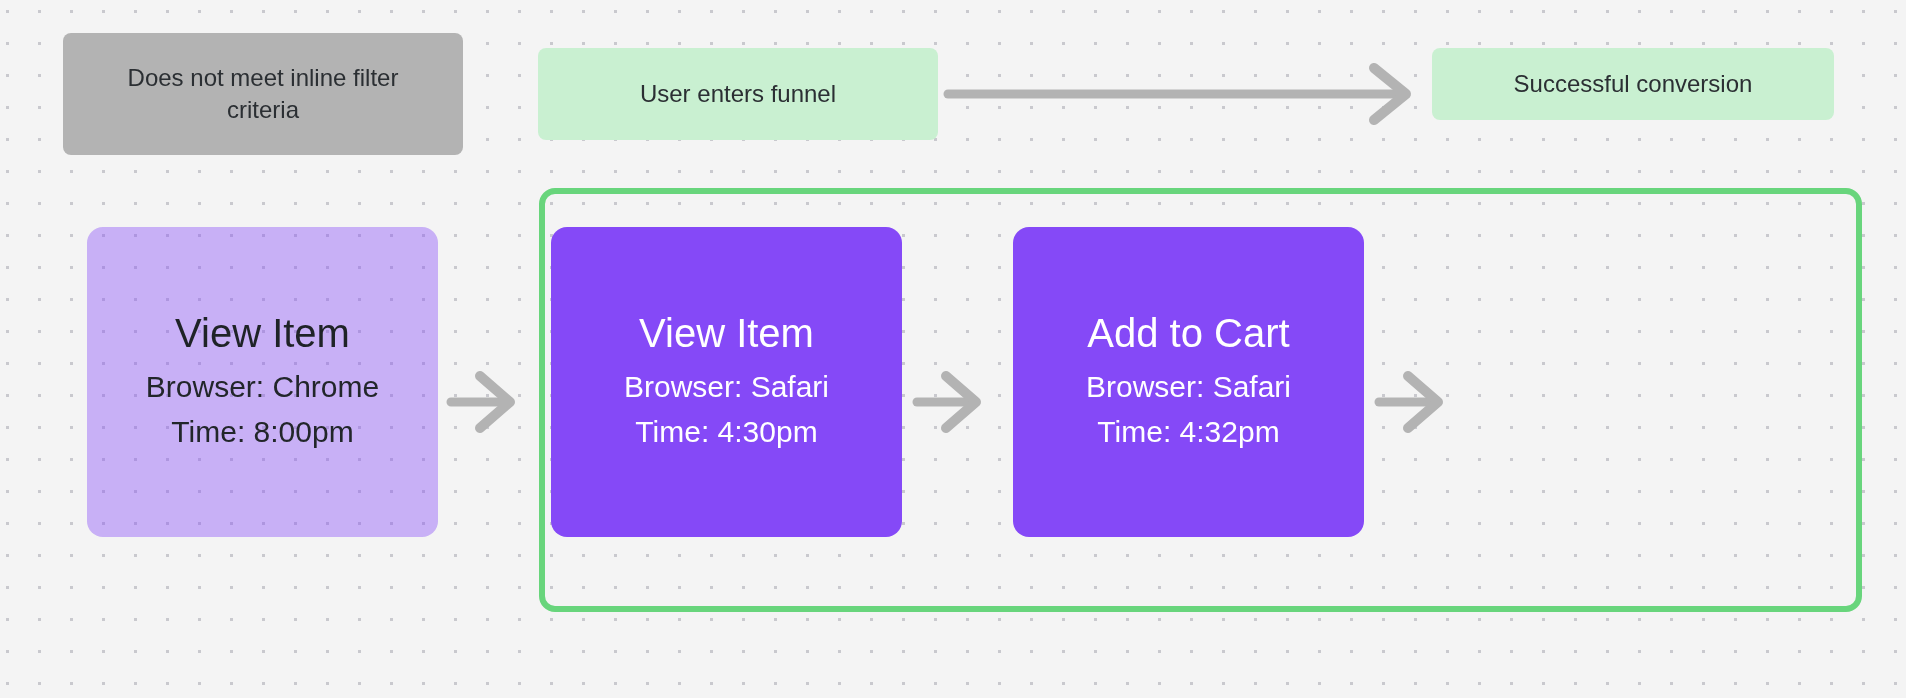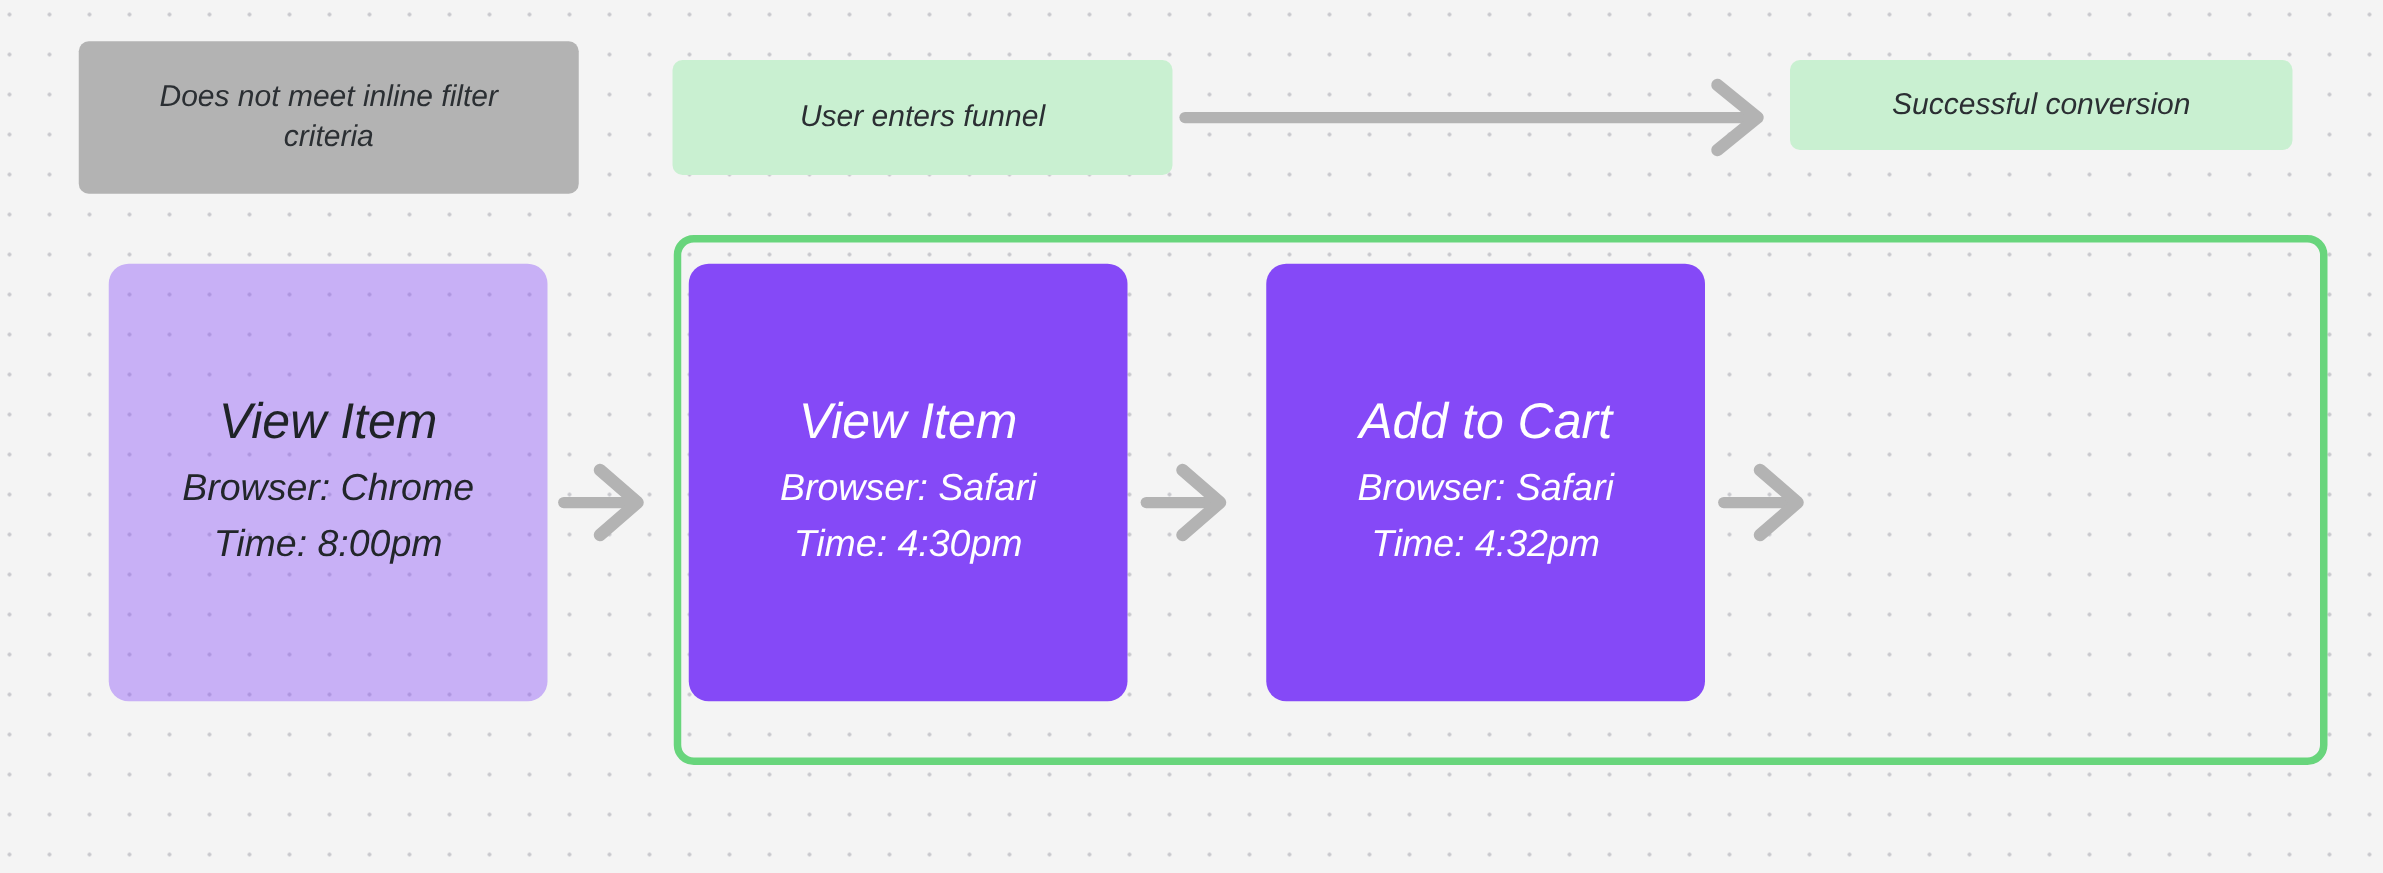--- a/index.html
+++ b/index.html
@@ -15,21 +15,20 @@
     background-color: #f4f4f4;
     background-image: radial-gradient(circle at 1.6px 1.6px, #c9c9ce 1.6px, transparent 1.7px);
     background-size: 32px 32px;
     background-position: 6px 10px;
     position: relative;
   }
 
   .canvas {
     position: absolute;
     inset: 0;
-    font-style: italic;
   }
 
   
   .legend-box {
     position: absolute;
     display: flex;
     align-items: center;
     justify-content: center;
     text-align: center;
     border-radius: 8px;
@@ -101,23 +100,23 @@
     top: 188px;
     width: 1323px;
     height: 424px;
     border: 6px solid #68d57c;
     border-radius: 16px;
   }
 
   
   .card {
     position: absolute;
-    top: 211px;
+    top: 227px;
     width: 351px;
-    height: 350px;
+    height: 310px;
     border-radius: 16px;
     display: flex;
     flex-direction: column;
     align-items: center;
     justify-content: center;
     text-align: center;
     padding: 0 14px;
   }
 
   .card-excluded {

